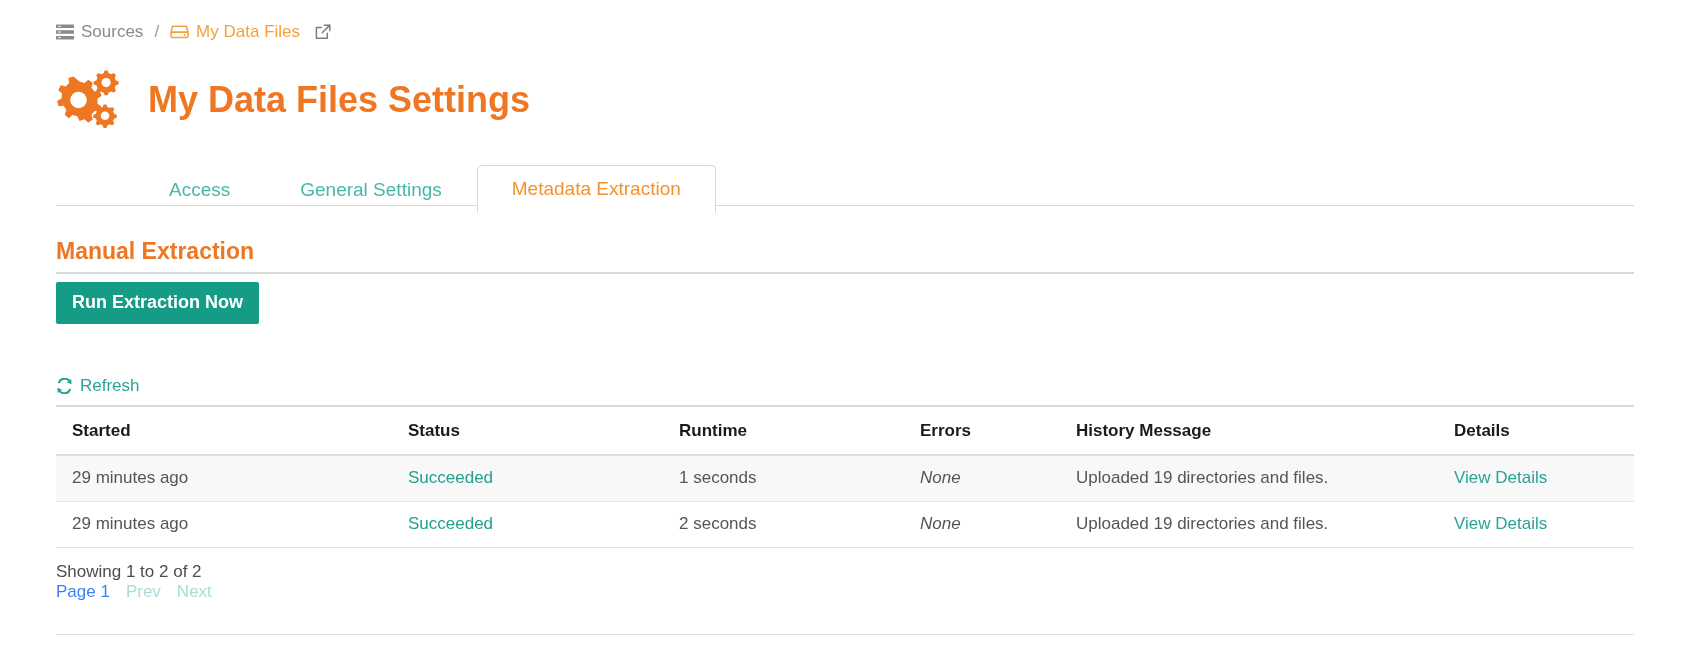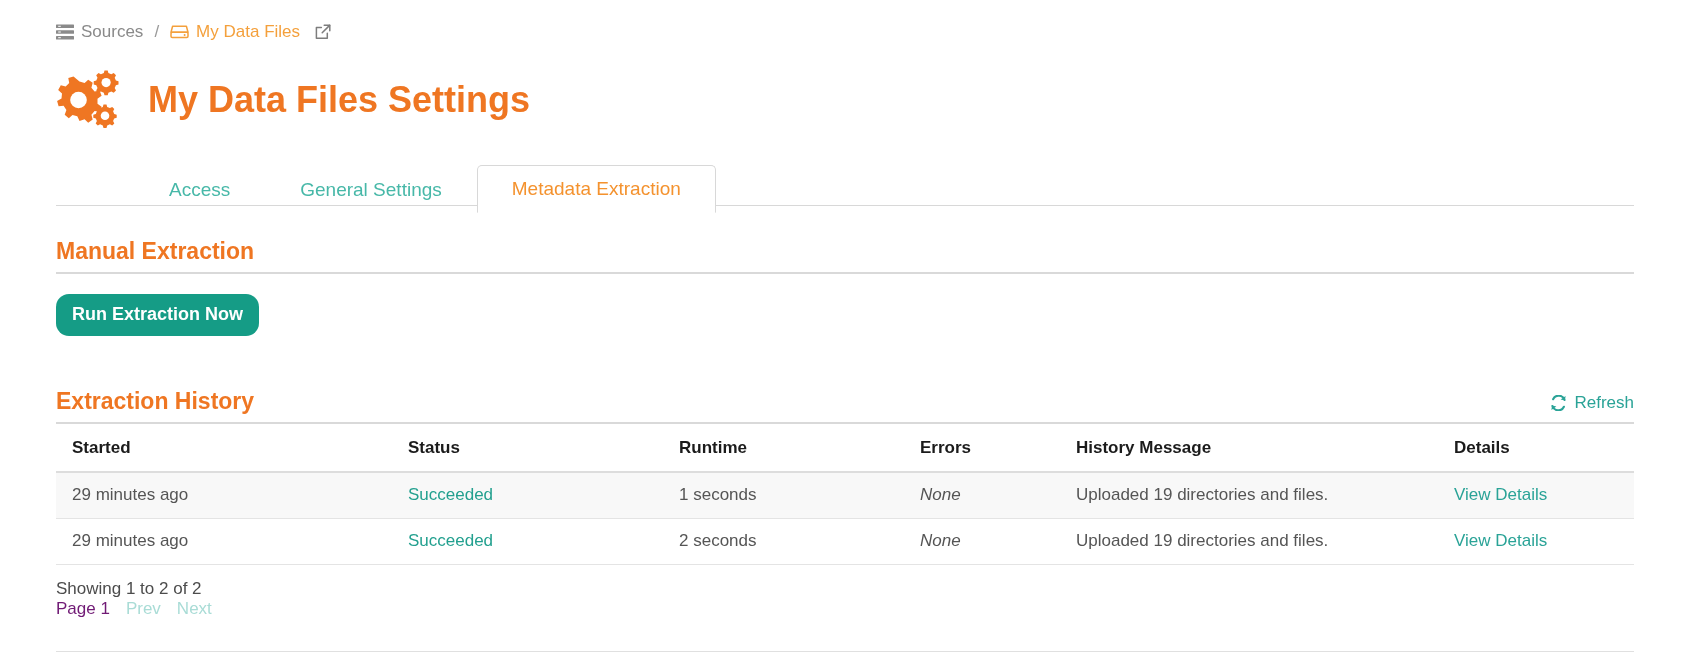--- a/index.html
+++ b/index.html
@@ -126,28 +126,28 @@
     gap: 7px;
     color: #2aa397;
     font-size: 17px;
     cursor: pointer;
     padding-bottom: 2px;
     text-decoration: none;
   }
 
   
   .btn-run {
-    margin-top: 20px;
+    margin-top: 8px;
     display: inline-block;
     background: #159c86;
     color: #ffffff;
     font-size: 18px;
     font-weight: bold;
     border: none;
-    border-radius: 13px;
+    border-radius: 2px;
     padding: 10px 16px 11px 16px;
     cursor: pointer;
     font-family: "Liberation Sans", sans-serif;
   }
 
   
   table.history {
     width: 100%;
     border-collapse: collapse;
     margin-top: 0px;
@@ -195,21 +195,21 @@
     font-size: 17px;
     color: #4c4c4c;
     flex-direction: column;
   }
   .showing-text { padding-left: 0px; }
   .pager {
     display: flex;
     align-items: baseline;
     gap: 16px;
   }
-  .page-num { color: #701a75; }
+  .page-num { color: #3b82f6; }
   .pager-link {
     color: #a9dcd6;
     cursor: pointer;
     text-decoration: none;
   }
   .bottom-rule {
     margin-top: 32px;
     border-top: 1px solid #e0e0e0;
     height: 0;
   }
@@ -286,21 +286,20 @@
 
   <section id="manual-section">
     <div class="section-head">
       <div class="section-title">Manual Extraction</div>
     </div>
     <button class="btn-run">Run Extraction Now</button>
   </section>
 
   <section id="history-section">
     <div class="section-head">
-      <div class="section-title">Extraction History</div>
       <a class="refresh-link">
         <span>
           <svg class="icon-svg" width="17" height="16" viewBox="0 0 17 16" aria-hidden="true">
             <path d="M14.6 5.0 A6.2 6.2 0 0 0 3.1 4.2" fill="none" stroke="#2aa397" stroke-width="2.1" stroke-linecap="round"></path>
             <path d="M2.4 11.0 A6.2 6.2 0 0 0 13.9 11.8" fill="none" stroke="#2aa397" stroke-width="2.1" stroke-linecap="round"></path>
             <path d="M15.6 1.0 L15.0 5.6 L10.6 4.6 Z" fill="#2aa397"></path>
             <path d="M1.4 15.0 L2.0 10.4 L6.4 11.4 Z" fill="#2aa397"></path>
           </svg>
         </span>
         <span>Refresh</span>

